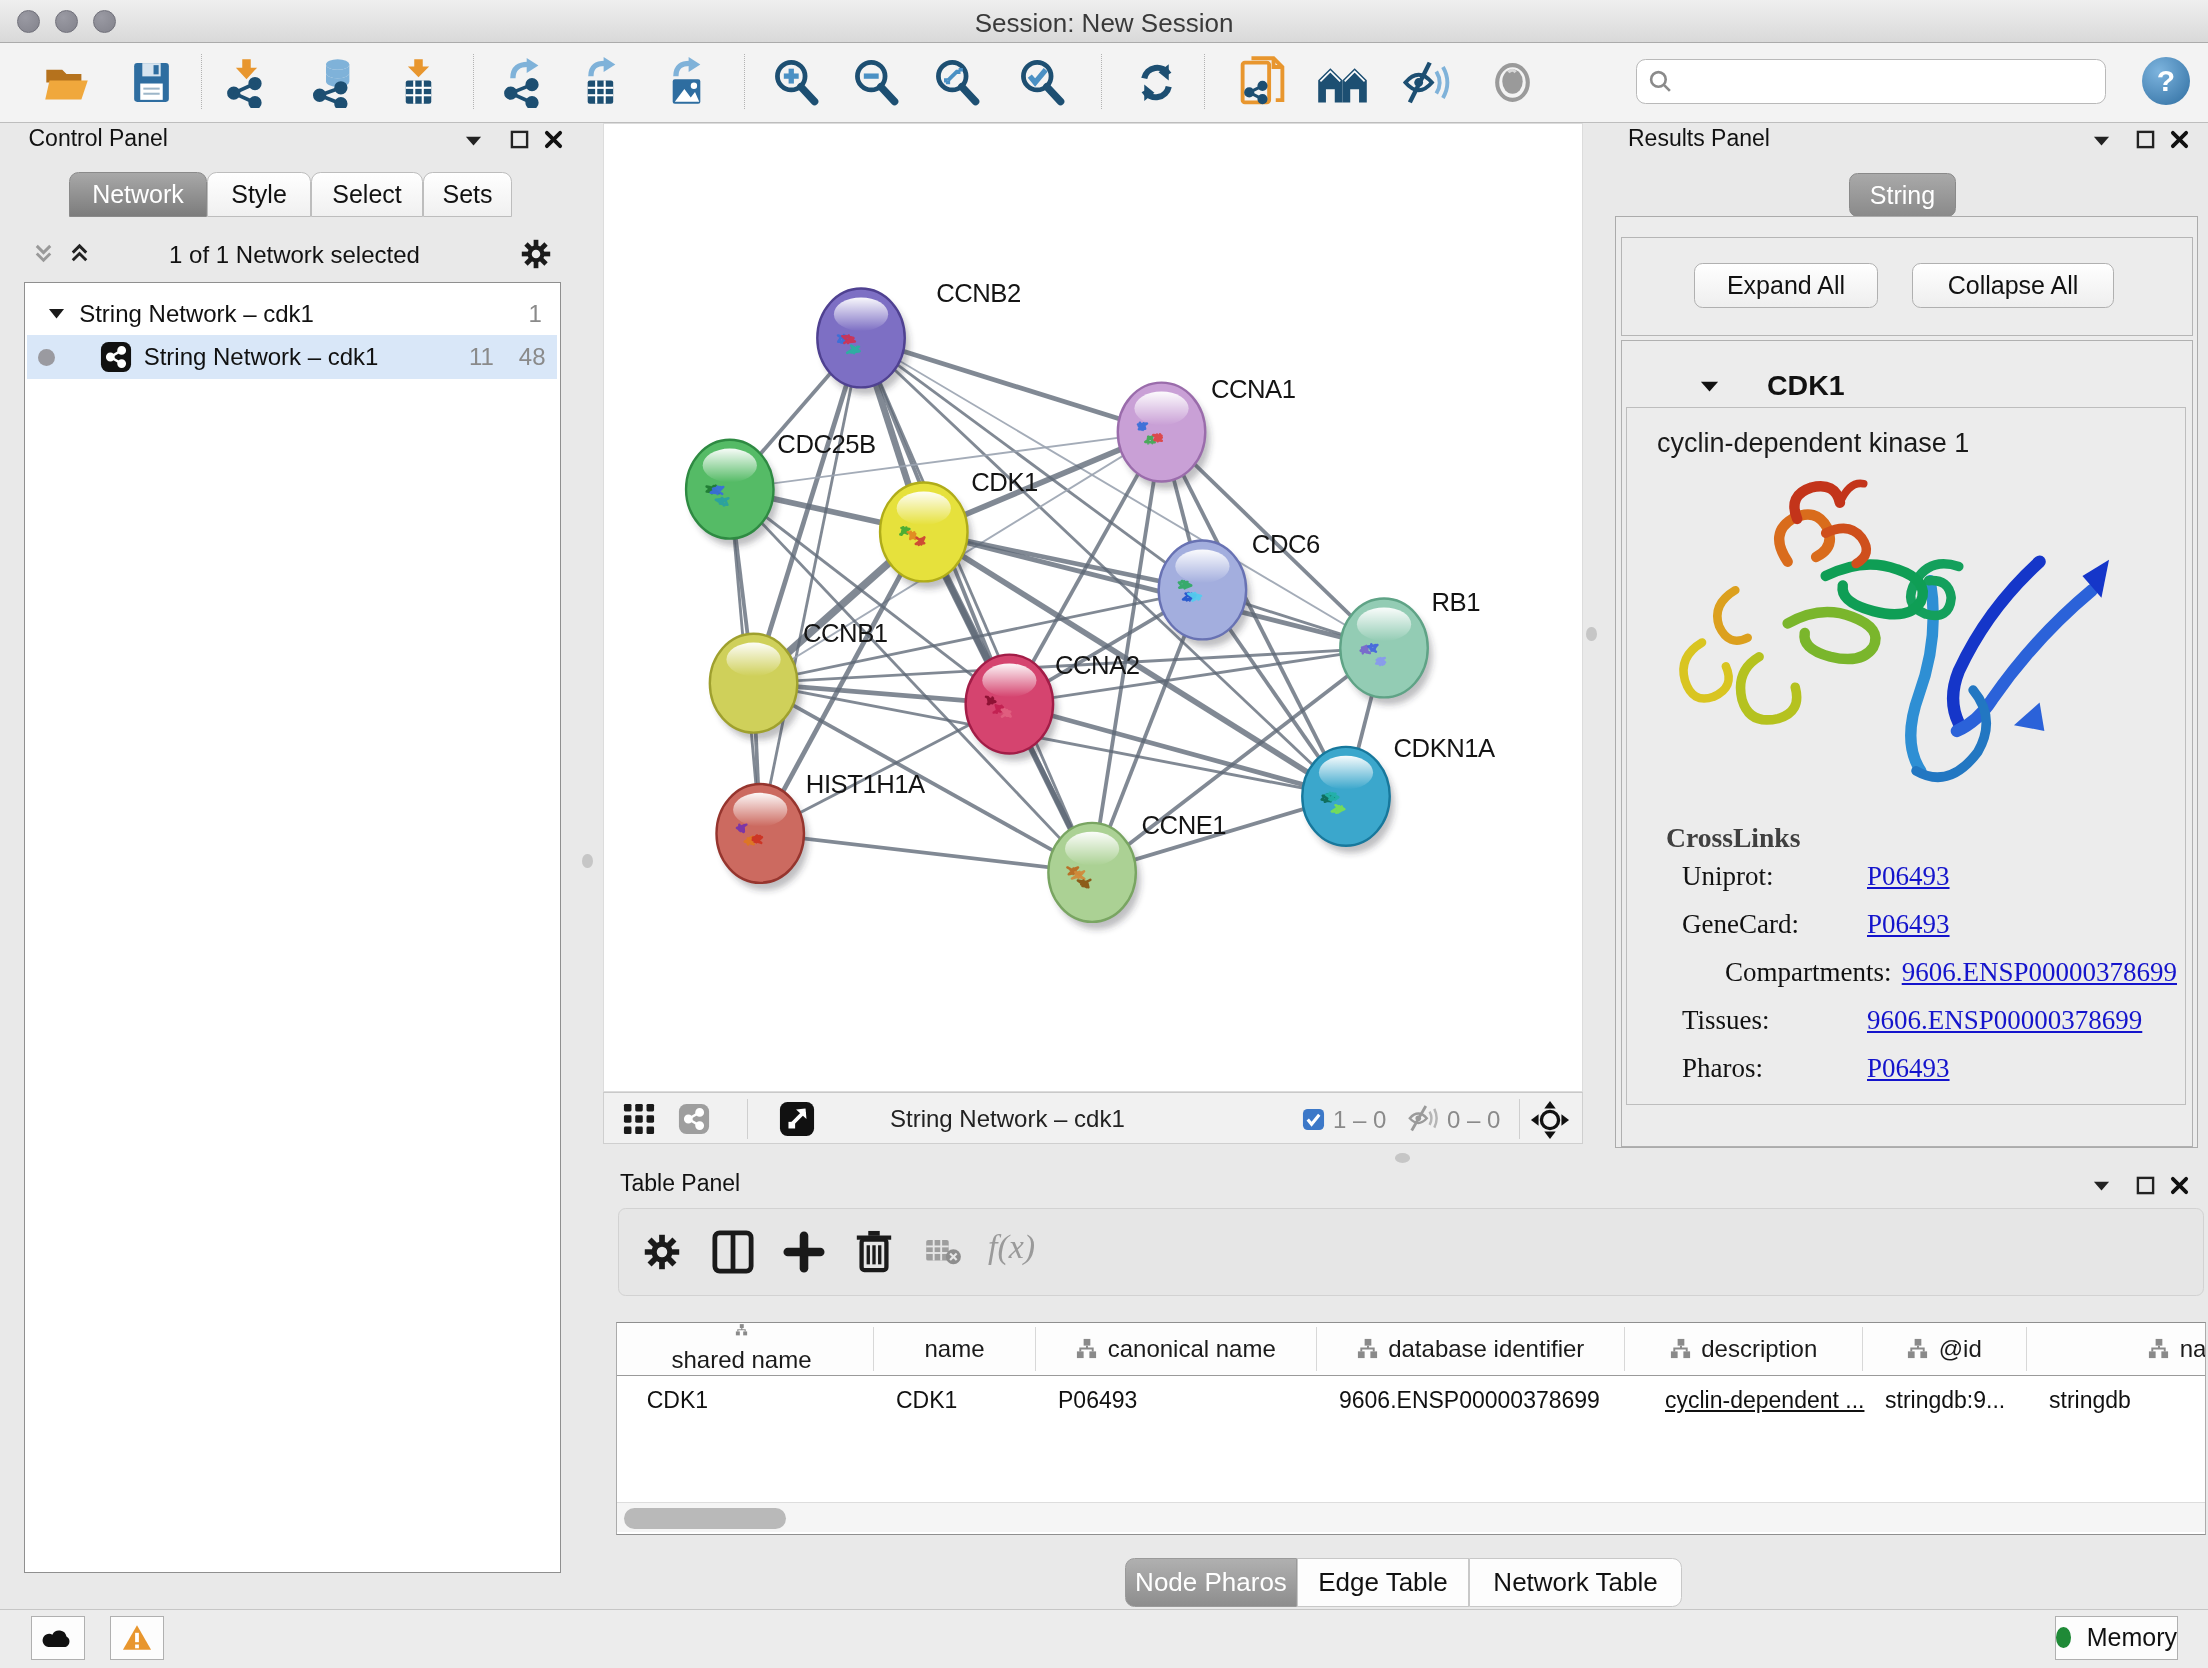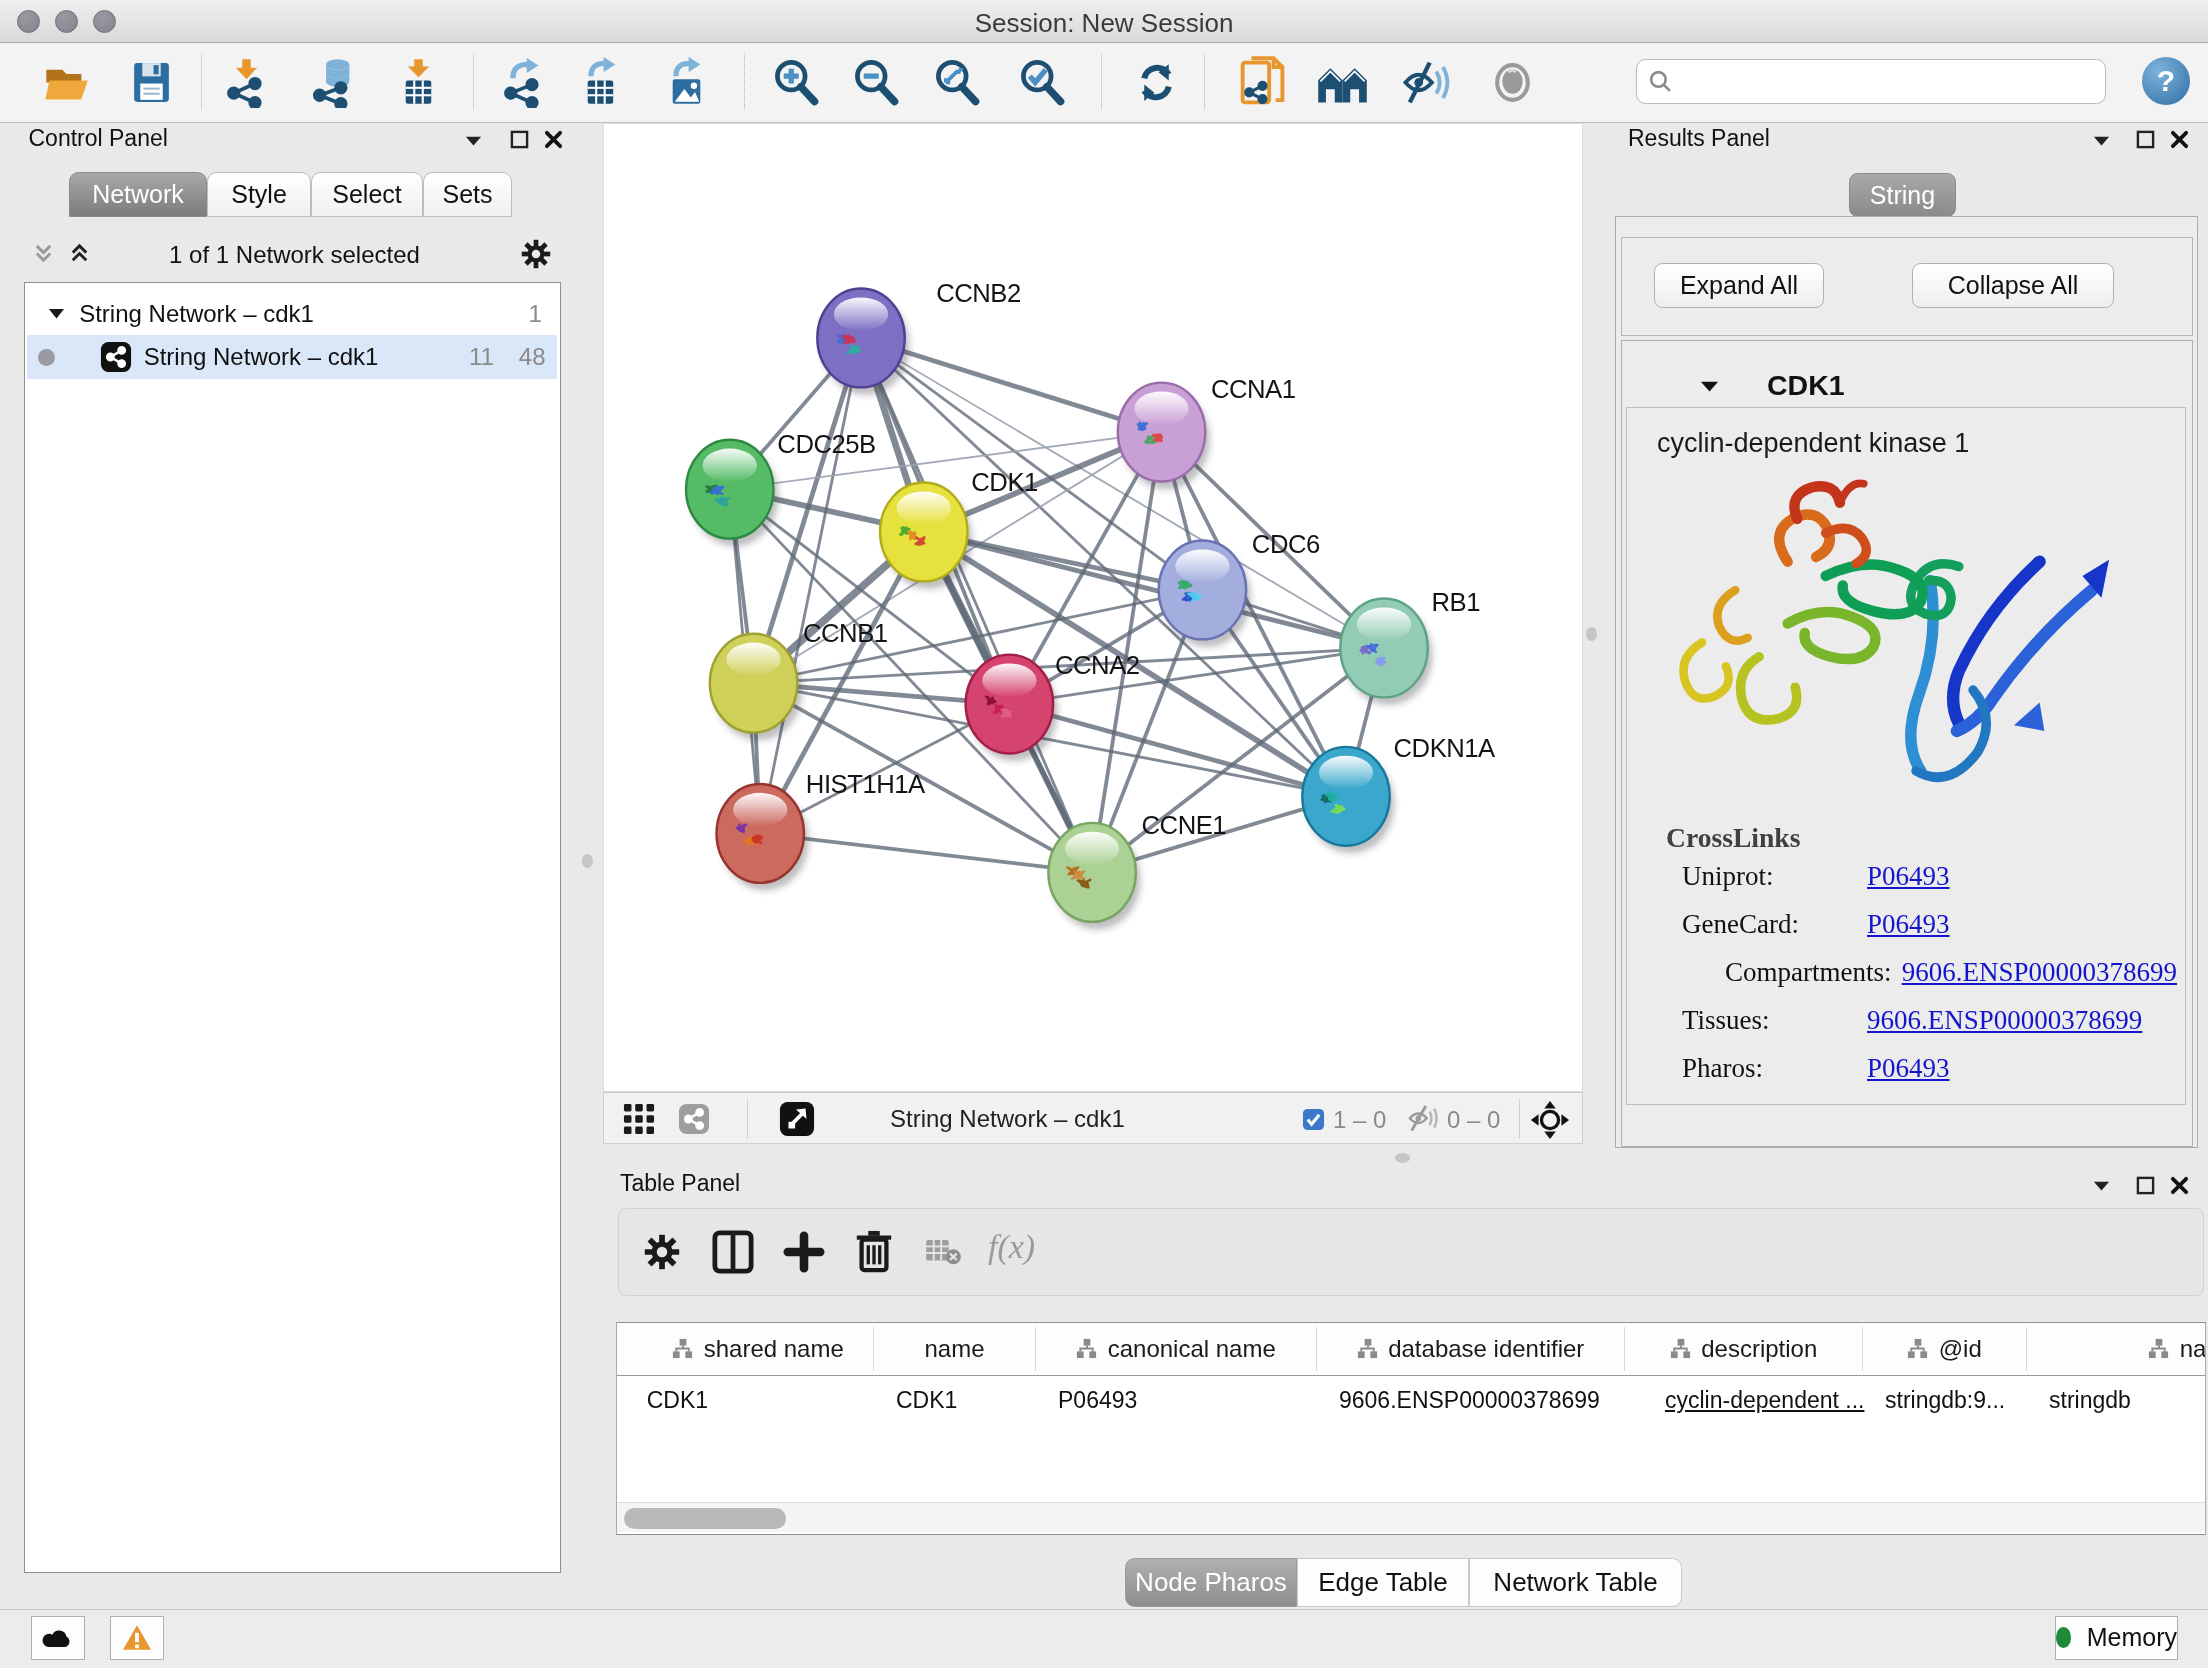--- a/index.html
+++ b/index.html
@@ -613,21 +613,21 @@
           <line x1="17" y1="3" x2="3" y2="17"></line>
         </g>
       </svg></div>
 
   <div id="rp-tab" class="abs">
       <span>String</span>
     </div>
 
   <div class="abs rp-box" style="left:1615px; top:216px; width:583px; height:932px"></div>
   <div class="abs" style="left:1621px; top:237px; width:572px; height:99px; border:1px solid #b5b5b5"></div>
-  <div class="abs rp-btn" style="left:1654px; top:263px; width:170px; height:45px">
+  <div class="abs rp-btn" style="left:1694px; top:263px; width:184px; height:45px">
       <span>Expand All</span>
     </div>
   <div class="abs rp-btn" style="left:1912px; top:263px; width:202px; height:45px">
       <span>Collapse All</span>
     </div>
 
   <div class="abs" style="left:1621px; top:340px; width:572px; height:807px; border:1px solid #b0b0b0"></div>
   <div class="abs" style="left:1699px; top:379px">
     <svg width="21" height="14.3" viewBox="0 0 22 15">
         <polygon points="2,3 20,3 11,13" fill="#111"></polygon>
@@ -750,21 +750,21 @@
           <g stroke="#e6e6e6" stroke-width="2.4">
             <line x1="26.5" y1="16.5" x2="33.5" y2="23.5"></line>
             <line x1="33.5" y1="16.5" x2="26.5" y2="23.5"></line>
           </g>
         </svg></div>
     <div class="abs serif" style="left:369px; top:19px; font-size:34px; font-style:italic; color:#9a9a9a">f(x)</div>
   </div>
 
   <div id="table-box" class="abs">
     <div id="table-head">
-        <div class="th" style="left: 16px; width: 249px;">
+        <div class="th" style="left: 0; width: 249px; flex-direction: column;">
           <svg width="23" height="23" viewBox="0 0 24 24">
             <g fill="#8a8a8a">
               <rect x="9" y="2" width="7" height="7"></rect>
               <rect x="2" y="15" width="7" height="7"></rect>
               <rect x="15" y="15" width="7" height="7"></rect>
             </g>
             <g stroke="#8a8a8a" stroke-width="2" fill="none">
               <path d="M12.5 9 v3 M5.5 15 v-3 h13 v3"></path>
             </g>
           </svg>

